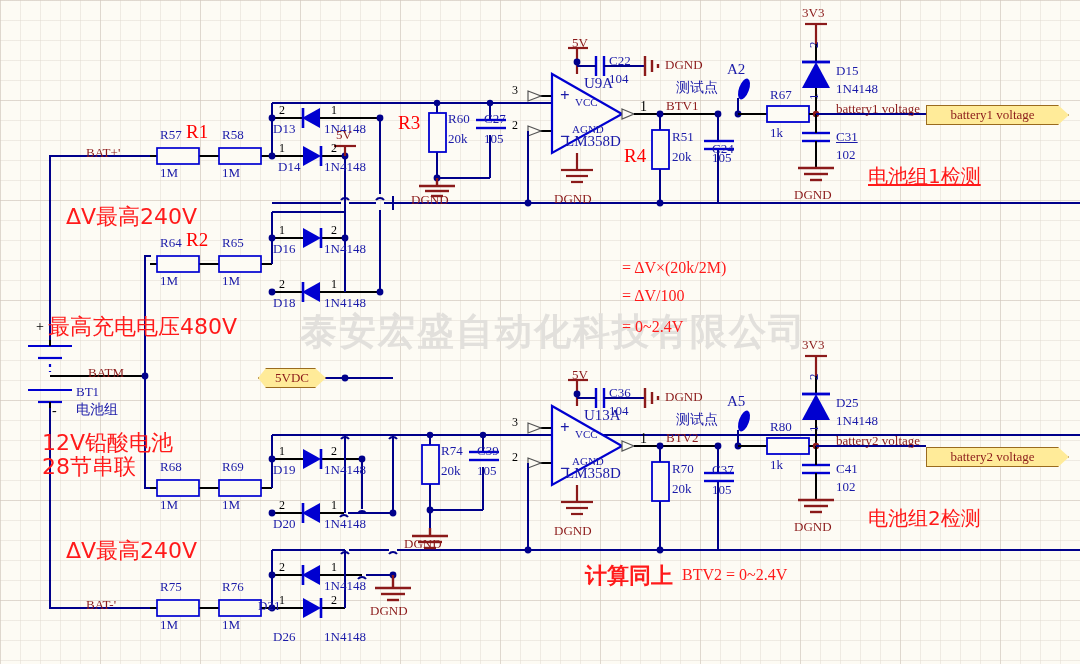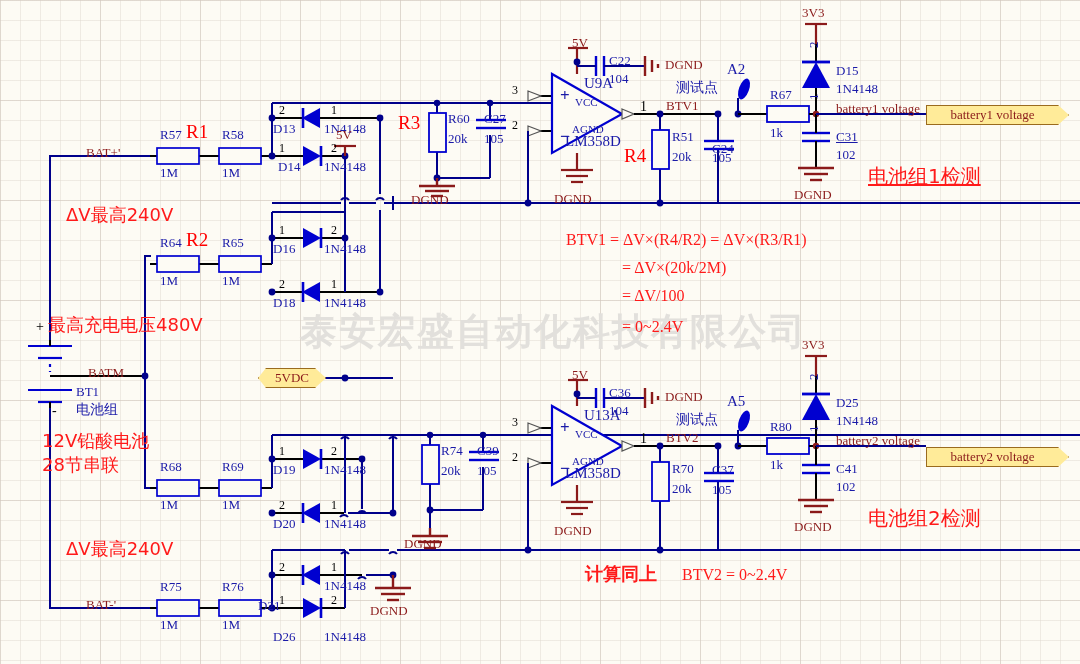--- a/index.html
+++ b/index.html
@@ -20,21 +20,21 @@
     font-family:"DejaVu Sans", sans-serif;
     font-size:37px;font-weight:bold;color:#e2e0dc;letter-spacing:2px;
     white-space:nowrap;user-select:none;
   }
   .lbl{position:absolute;white-space:nowrap;line-height:1;}
   .bluS{color:#1a1aa8;font-size:13px;font-family:"Liberation Serif",serif;}
   .bluB{color:#1a1aa8;font-size:15px;font-family:"Liberation Serif",serif;}
   .blk{color:#000;font-size:13px;font-family:"Liberation Serif",serif;}
   .redB{color:#ff0000;font-size:19px;font-family:"Liberation Serif",serif;}
   .darkred{color:#8b1a1a;font-size:13px;font-family:"Liberation Serif",serif;}
-  .cnred{color:#ff1a1a;font-family:"DejaVu Sans",sans-serif;font-size:18px;}
+  .cnred{color:#ff1a1a;font-family:"DejaVu Sans",sans-serif;font-size:22px;}
   .cnred-lg{color:#ff1a1a;font-family:"DejaVu Sans",sans-serif;font-size:20px;}
   .cnblu{color:#1a1aa8;font-family:"DejaVu Sans",sans-serif;font-size:14px;}
   .formula{color:#ff1a1a;font-family:"Liberation Serif",serif;font-size:16px;white-space:nowrap;}
   .port{
     position:absolute;height:20px;background:#ffeb99;border:1px solid #9a6b1e;
     color:#8b1a1a;font-size:13px;font-family:"Liberation Serif",serif;
     display:flex;align-items:center;justify-content:center;
     box-sizing:border-box;
   }
   .port.rt{clip-path:polygon(0 0, calc(100% - 11px) 0, 100% 50%, calc(100% - 11px) 100%, 0 100%);padding-right:10px;}
@@ -602,21 +602,20 @@
   <div class="lbl bluS" style="left:836px;top:64px;">D15</div>
   <div class="lbl bluS" style="left:836px;top:82px;">1N4148</div>
   <div class="lbl bluS" style="left:836px;top:130px;text-decoration:underline;">C31</div>
   <div class="lbl bluS" style="left:836px;top:148px;">102</div>
   <div class="lbl darkred" style="left:794px;top:188px;">DGND</div>
 
   <div class="lbl darkred" style="left:836px;top:102px;">battery1 voltage</div>
   <div class="port rt" style="left:926px;top:105px;width:143px;">battery1 voltage</div>
   <div class="lbl cnred-lg" style="left:868px;top:166px;text-decoration:underline;">电池组1检测</div>
 
-  <div class="lbl formula" style="left:566px;top:232px;">BTV1 = ΔV×(R4/R2) = ΔV×(R3/R1)</div>
   <div class="lbl formula" style="left:622px;top:260px;">= ΔV×(20k/2M)</div>
   <div class="lbl formula" style="left:622px;top:288px;">= ΔV/100</div>
   <div class="lbl formula" style="left:622px;top:319px;">= 0~2.4V</div>
 
   <div class="lbl bluS" style="left:441px;top:444px;">R74</div>
   <div class="lbl bluS" style="left:441px;top:464px;">20k</div>
   <div class="lbl bluS" style="left:477px;top:444px;">C39</div>
   <div class="lbl bluS" style="left:477px;top:464px;">105</div>
   <div class="lbl darkred" style="left:404px;top:537px;">DGND</div>
   <div class="lbl darkred" style="left:370px;top:604px;">DGND</div>

